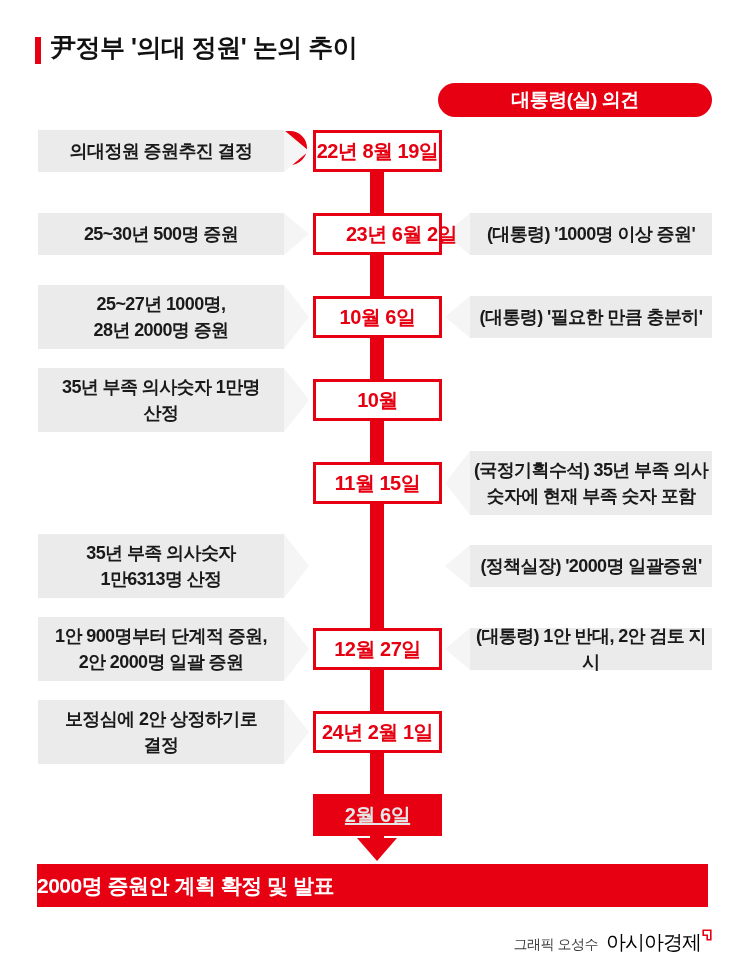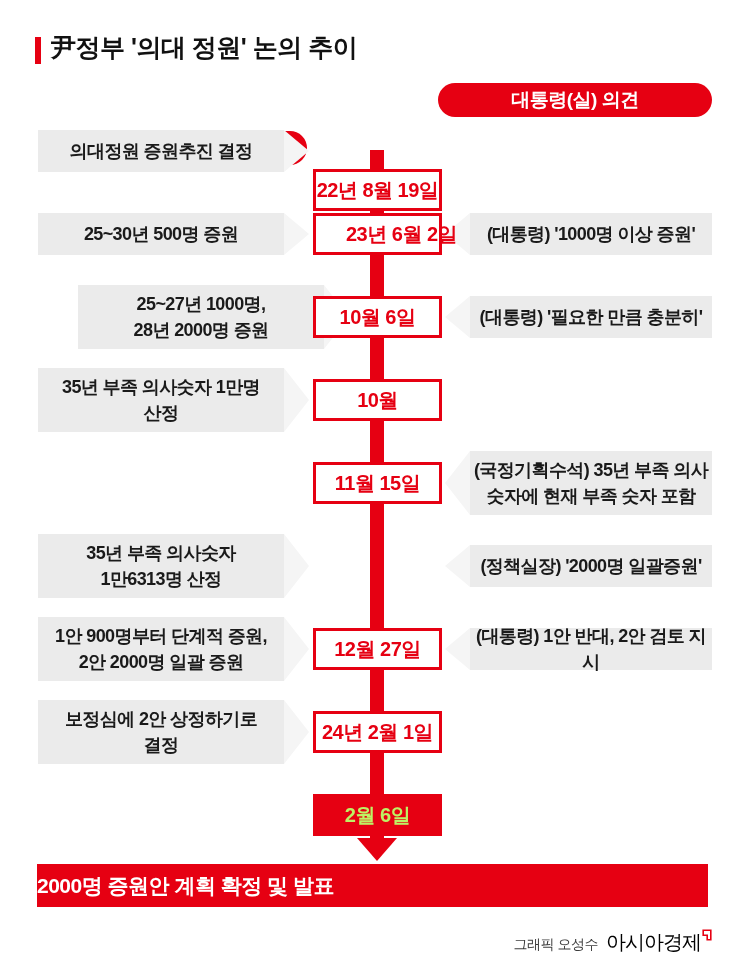--- a/index.html
+++ b/index.html
@@ -25,21 +25,21 @@
     position:absolute;left:357px;top:838px;width:40px;height:23px;background:#e60012;
     clip-path:polygon(0 0,100% 0,50% 100%);
   }
   
   .datebox{
     position:absolute;left:313px;width:129px;height:42px;box-sizing:border-box;
     background:#ffffff;border:3px solid #e60012;
     display:flex;align-items:center;justify-content:center;
     color:#e60012;font-size:20px;font-weight:bold;letter-spacing:-0.5px;white-space:nowrap;
   }
-  .datebox.solid{background:#e60012;border-color:#e60012;color:#bef264;}
+  .datebox.solid{background:#e60012;border-color:#e60012;color:#e5e5e5;text-decoration:underline;}
   
   .callout{
     position:absolute;background:#ebebeb;box-sizing:border-box;
     display:flex;align-items:center;justify-content:center;text-align:center;
     font-size:18px;font-weight:600;color:#1a1a1a;letter-spacing:-0.6px;
     line-height:26px;white-space:pre-line;
   }
   .callout.cleft{left:38px;width:246px;}
   .callout.cleft::after{
     content:"";position:absolute;left:100%;top:0;width:25px;height:100%;
@@ -90,21 +90,21 @@
     <span>의대정원 증원추진 결정</span>
   </div>
 
   <div class="callout cleft h1" style="top:213px;">
     <span>25~30년 500명 증원</span>
   </div>
   <div class="callout cright h1" style="top:213px;">
     <span>(대통령) '1000명 이상 증원'</span>
   </div>
 
-  <div class="callout cleft h2" style="top:285px;margin-left:40px;">
+  <div class="callout cleft h2" style="top:285px;">
     <span>25~27년 1000명,
 28년 2000명 증원</span>
   </div>
   <div class="callout cright h1" style="top:296px;">
     <span>(대통령) '필요한 만큼 충분히'</span>
   </div>
 
   <div class="callout cleft h2" style="top:368px;">
     <span>35년 부족 의사숫자 1만명
 산정</span>
@@ -129,21 +129,21 @@
   </div>
   <div class="callout cright h1" style="top:628px;">
     <span>(대통령) 1안 반대, 2안 검토 지시</span>
   </div>
 
   <div class="callout cleft h2" style="top:700px;">
     <span>보정심에 2안 상정하기로
 결정</span>
   </div>
 
-  <div class="datebox" style="top:130px;margin-top:39px;">
+  <div class="datebox" style="top:130px;">
     <span>22년 8월 19일</span>
   </div>
   <div class="datebox" style="top:213px;padding-left:48px;">
     <span>23년 6월 2일</span>
   </div>
   <div class="datebox" style="top:296px;">
     <span>10월 6일</span>
   </div>
   <div class="datebox" style="top:379px;">
     <span>10월</span>

